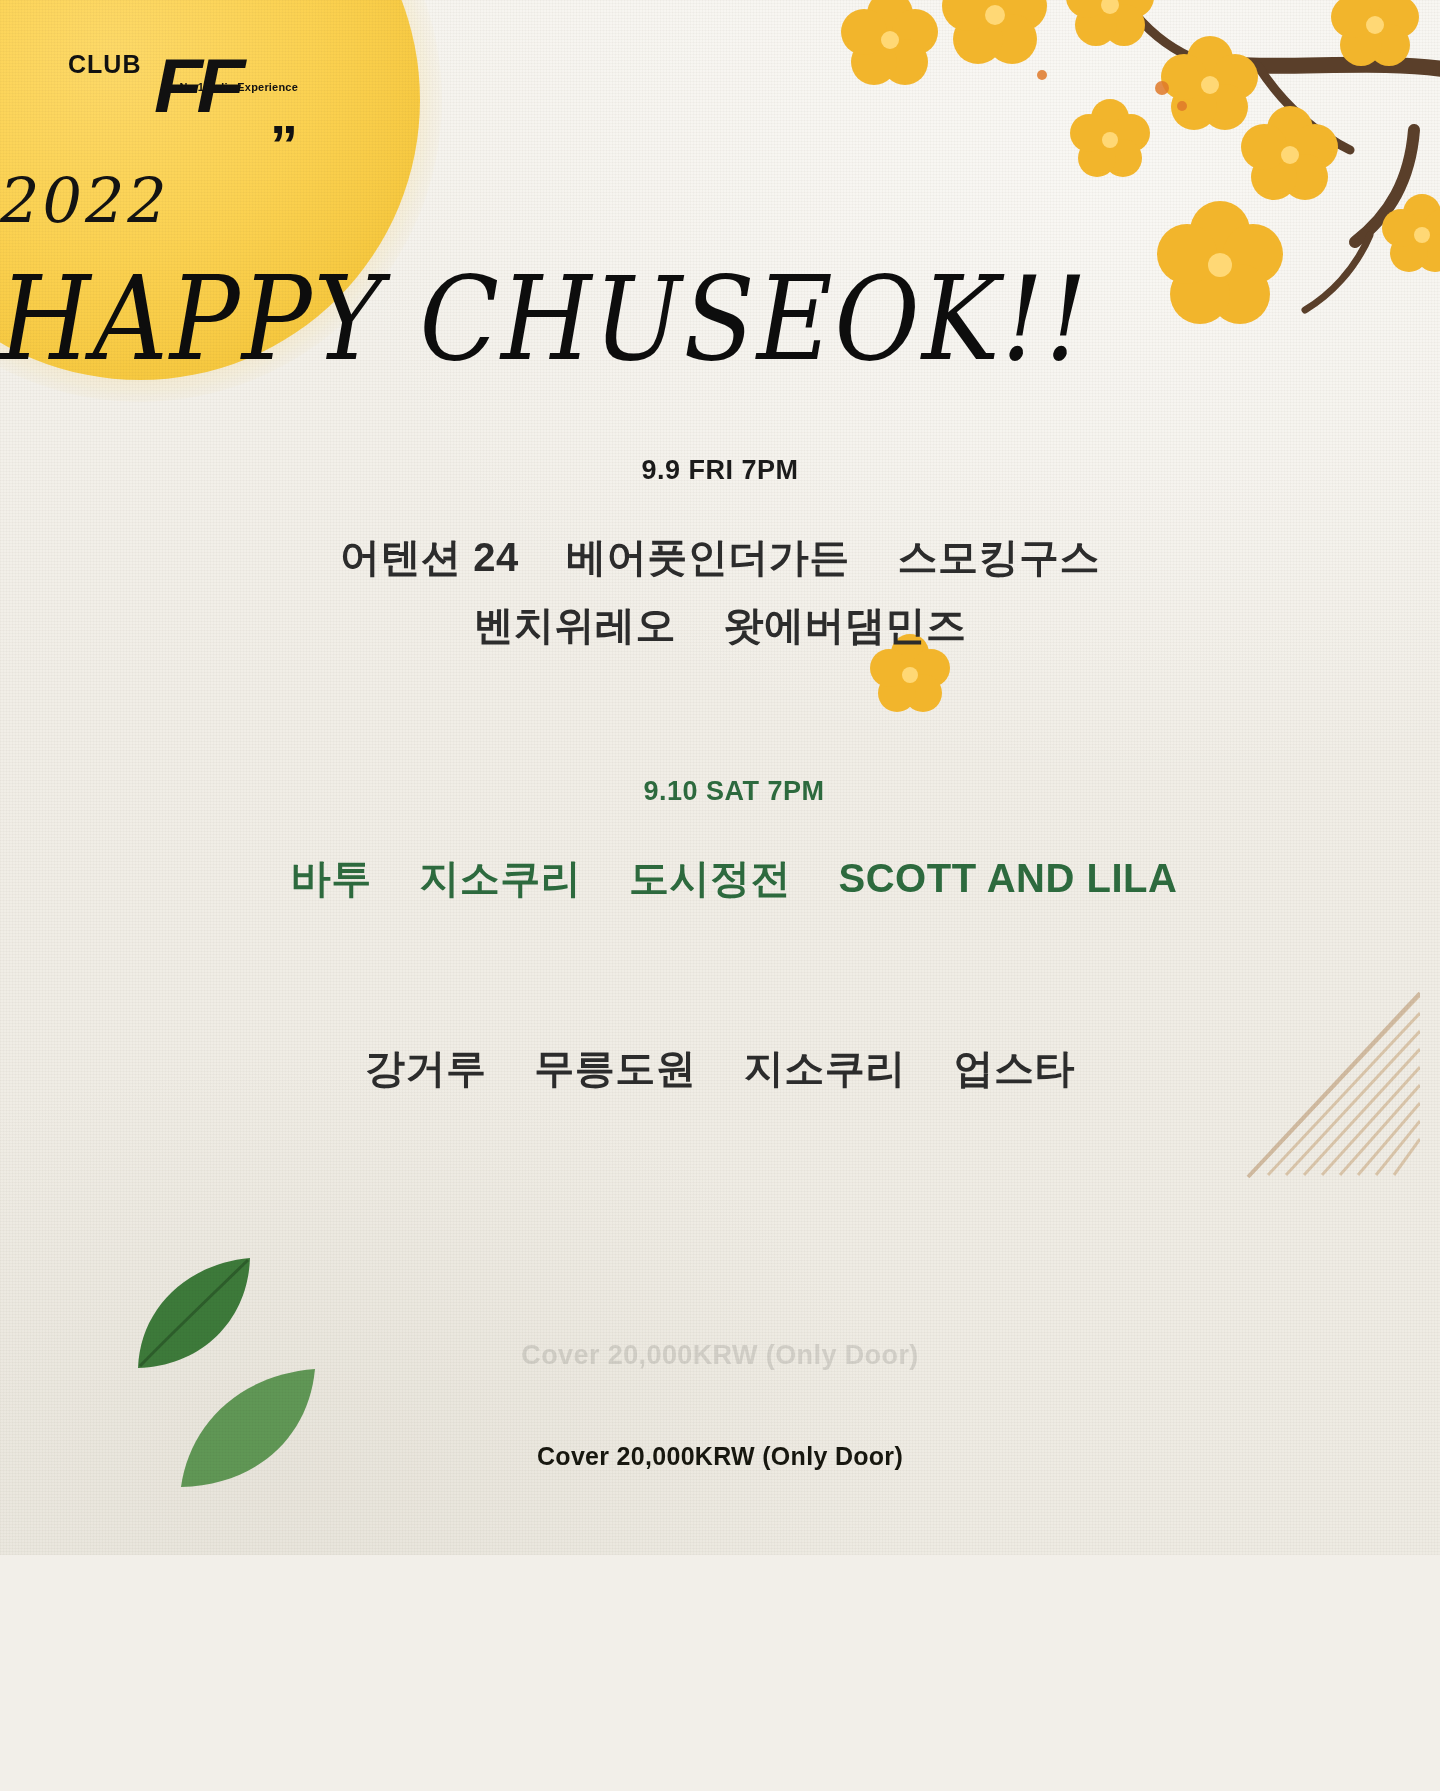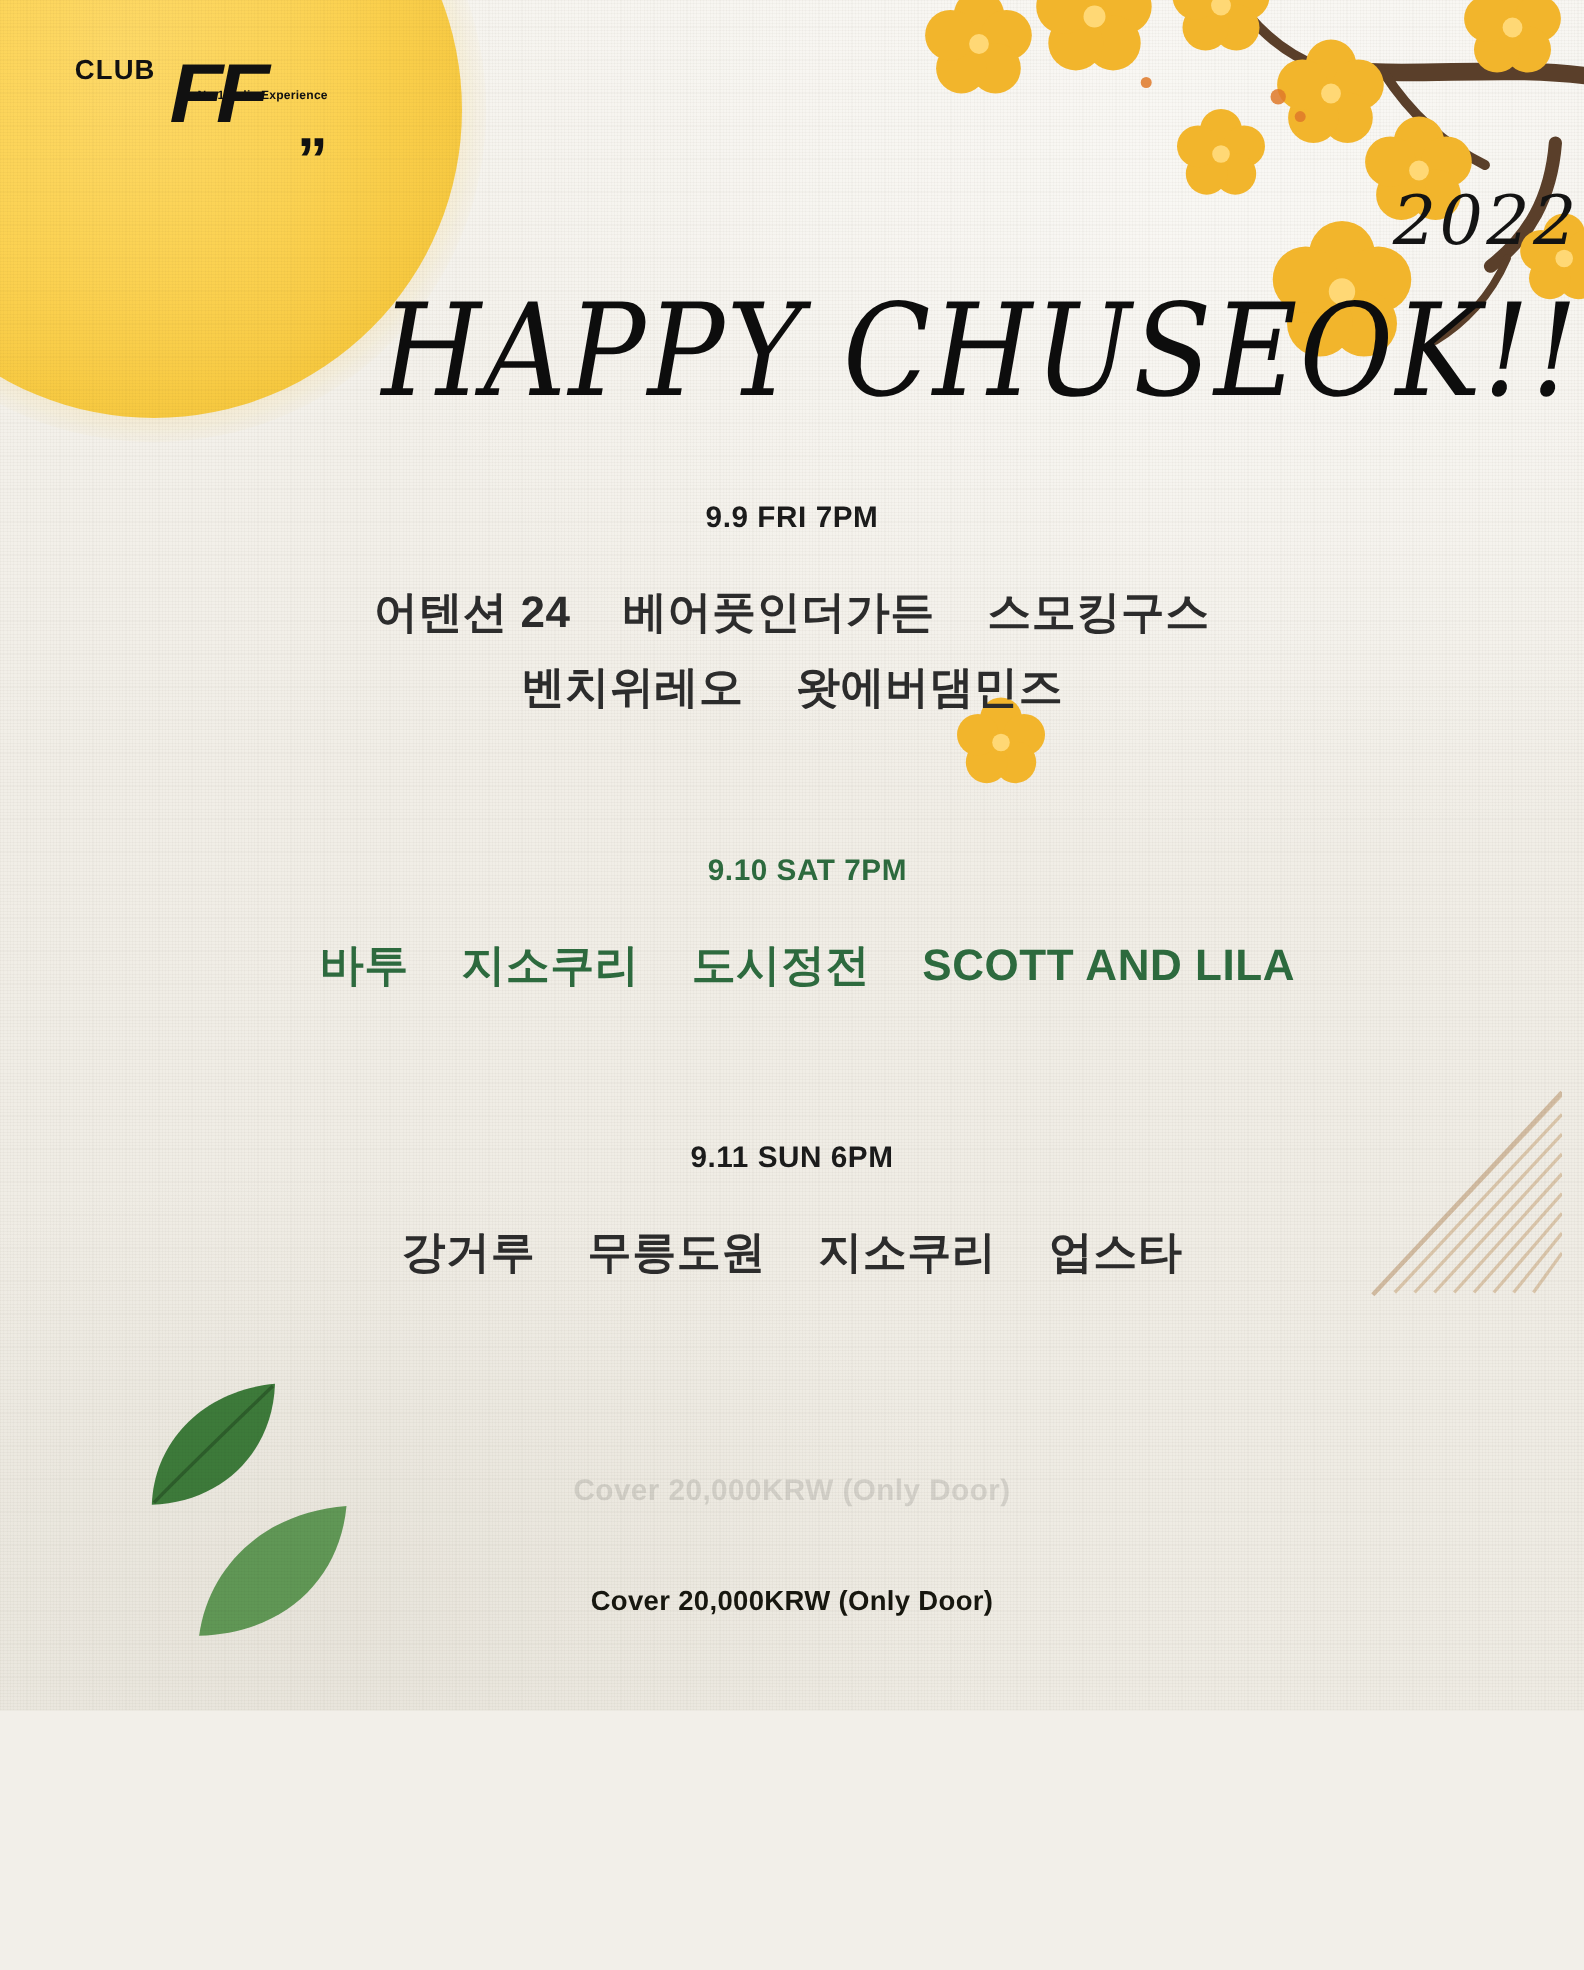--- a/index.html
+++ b/index.html
@@ -139,23 +139,23 @@
     width: 150px;
     height: 140px;
     pointer-events: none;
     opacity: .9;
   }
 
   
   .headline {
     position: absolute;
     left: 0;
-    right: 4px;
+    right: 17px;
     top: 170px;
-    text-align: right;
+    text-align: left;
     z-index: 5;
   }
   .year {
     font-family: "DejaVu Serif", serif;
     font-style: italic;
     font-size: 62px;
     color: #131313;
     letter-spacing: 3px;
     line-height: 1;
   }
@@ -414,21 +414,20 @@
       <div class="day-date">9.10 SAT  7PM</div>
       <div class="day-acts">
         <span class="act">바투</span>
         <span class="act">지소쿠리</span>
         <span class="act">도시정전</span>
         <span class="act">SCOTT AND LILA</span>
       </div>
     </div>
 
     <div class="day d3">
-      <div class="day-date">9.11 SUN  6PM</div>
       <div class="day-acts">
         <span class="act">강거루</span>
         <span class="act">무릉도원</span>
         <span class="act">지소쿠리</span>
         <span class="act">업스타</span>
       </div>
     </div>
 
   </div>
 

